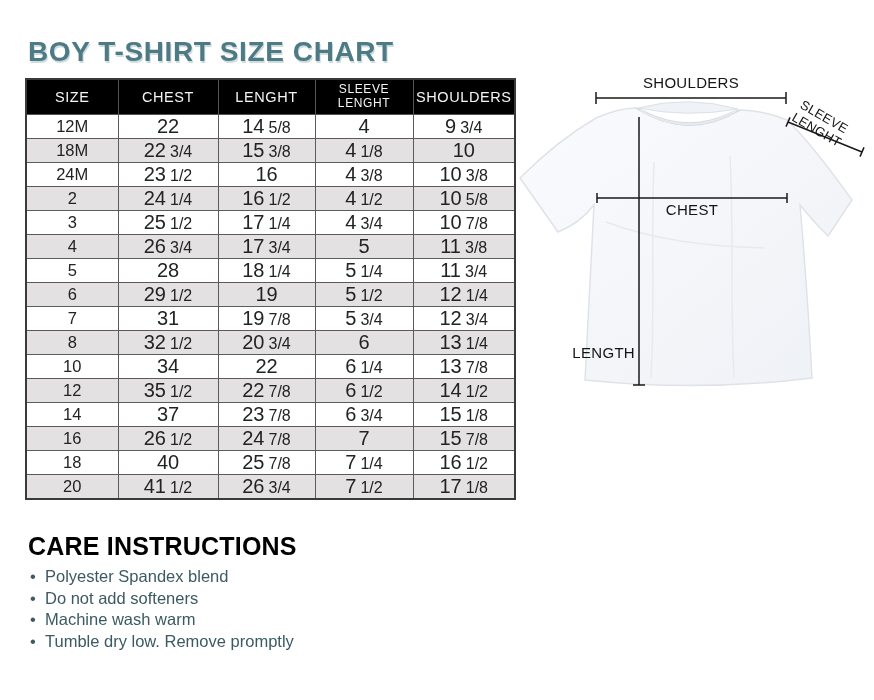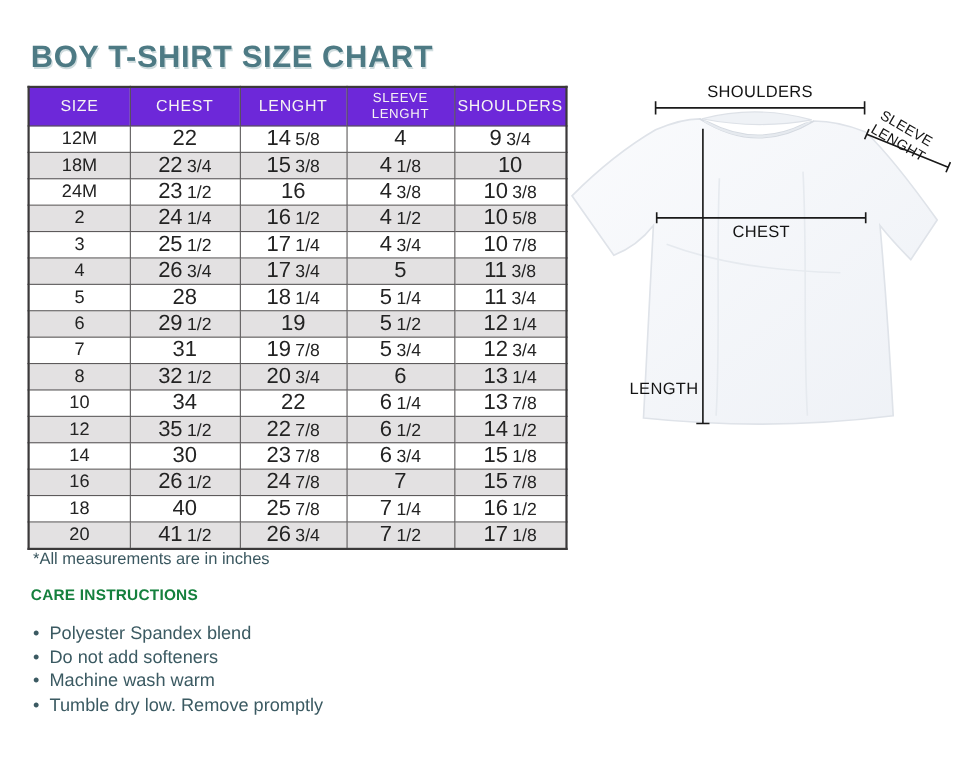--- a/index.html
+++ b/index.html
@@ -6,34 +6,34 @@
   .page{position:relative;width:874px;height:700px;background:#ffffff;overflow:hidden;
         font-family:"Liberation Sans",sans-serif;}
 
   
   .title{position:absolute;left:28px;top:24px;font-size:28px;font-weight:bold;
          color:#4d7a84;letter-spacing:.6px;text-shadow:1px 2px 0 #cfdcde;margin-top:12px;}
 
   
   table.size-chart{position:absolute;left:25px;top:78px;width:489px;border-collapse:collapse;
                    table-layout:fixed;border:2px solid #3b393a;}
-  table.size-chart th{background:#6d28d9;color:#f5f3f3;font-weight:normal;font-size:14.5px;
+  table.size-chart th{background:#000000;color:#f5f3f3;font-weight:normal;font-size:14.5px;
                       letter-spacing:.6px;height:34px;border:1px solid #565354;padding:0;}
   table.size-chart th.small{font-size:12px;line-height:1.15;padding:0 6px;}
   table.size-chart td{border:1px solid #5d5a5b;text-align:center;height:22.7px;padding:0;
                       color:#232323;background:#ffffff;}
   table.size-chart tbody tr:nth-child(even) td{background:#e3e1e2;}
   td.c-size{font-size:16.5px;}
   .num{font-size:20px;}
   .frac{font-size:16px;margin-left:4px;margin-top:25px;}
 
   
   .footnote{position:absolute;left:30px;top:500px;font-size:15px;color:#3b5860;}
-  .care-heading{position:absolute;left:28px;top:532px;font-size:14px;font-weight:bold;
-                color:#15803d;letter-spacing:.2px;}
+  .care-heading{position:absolute;left:28px;top:532px;font-size:25px;font-weight:bold;
+                color:#000000;letter-spacing:.2px;}
   .care-list{position:absolute;left:30px;top:566px;margin:0;padding:0;list-style:none;}
   .care-list li{font-size:16.5px;color:#3b5a62;line-height:21.5px;padding-left:15px;position:relative;}
   .care-list li::before{content:"\2022";position:absolute;left:0;top:0;color:#3b5a62;}
 
   
   .diagram{position:absolute;left:514px;top:50px;width:360px;height:440px;}
   .mline{stroke:#1a1a1a;stroke-width:1.5;fill:none;}
   .mlabel{font-family:"Liberation Sans",sans-serif;font-size:15px;fill:#141414;letter-spacing:.3px;}
   .mlabel-sm{font-family:"Liberation Sans",sans-serif;font-size:13px;fill:#141414;letter-spacing:.3px;}
   .shirt{fill:url(#shirtGrad);stroke:#dfe3e9;stroke-width:1.5;}
@@ -145,21 +145,21 @@
         </tr>
         <tr>
           <td class="c-size">12</td>
           <td><span class="num">35</span><span class="frac">1/2</span></td>
           <td><span class="num">22</span><span class="frac">7/8</span></td>
           <td><span class="num">6</span><span class="frac">1/2</span></td>
           <td><span class="num">14</span><span class="frac">1/2</span></td>
         </tr>
         <tr>
           <td class="c-size">14</td>
-          <td><span class="num">30</span></td>
+          <td><span class="num">37</span></td>
           <td><span class="num">23</span><span class="frac">7/8</span></td>
           <td><span class="num">6</span><span class="frac">3/4</span></td>
           <td><span class="num">15</span><span class="frac">1/8</span></td>
         </tr>
         <tr>
           <td class="c-size">16</td>
           <td><span class="num">26</span><span class="frac">1/2</span></td>
           <td><span class="num">24</span><span class="frac">7/8</span></td>
           <td><span class="num">7</span></td>
           <td><span class="num">15</span><span class="frac">7/8</span></td>
@@ -174,21 +174,20 @@
         <tr>
           <td class="c-size">20</td>
           <td><span class="num">41</span><span class="frac">1/2</span></td>
           <td><span class="num">26</span><span class="frac">3/4</span></td>
           <td><span class="num">7</span><span class="frac">1/2</span></td>
           <td><span class="num">17</span><span class="frac">1/8</span></td>
         </tr>
       </tbody>
   </table>
 
-  <div class="footnote">*All measurements are in inches</div>
 
   <div class="care-heading">CARE INSTRUCTIONS</div>
   <ul class="care-list">
     <li>Polyester Spandex blend</li>
     <li>Do not add softeners</li>
     <li>Machine wash warm</li>
     <li>Tumble dry low. Remove promptly</li>
   </ul>
 
   <svg class="diagram" viewBox="0 0 360 440">

